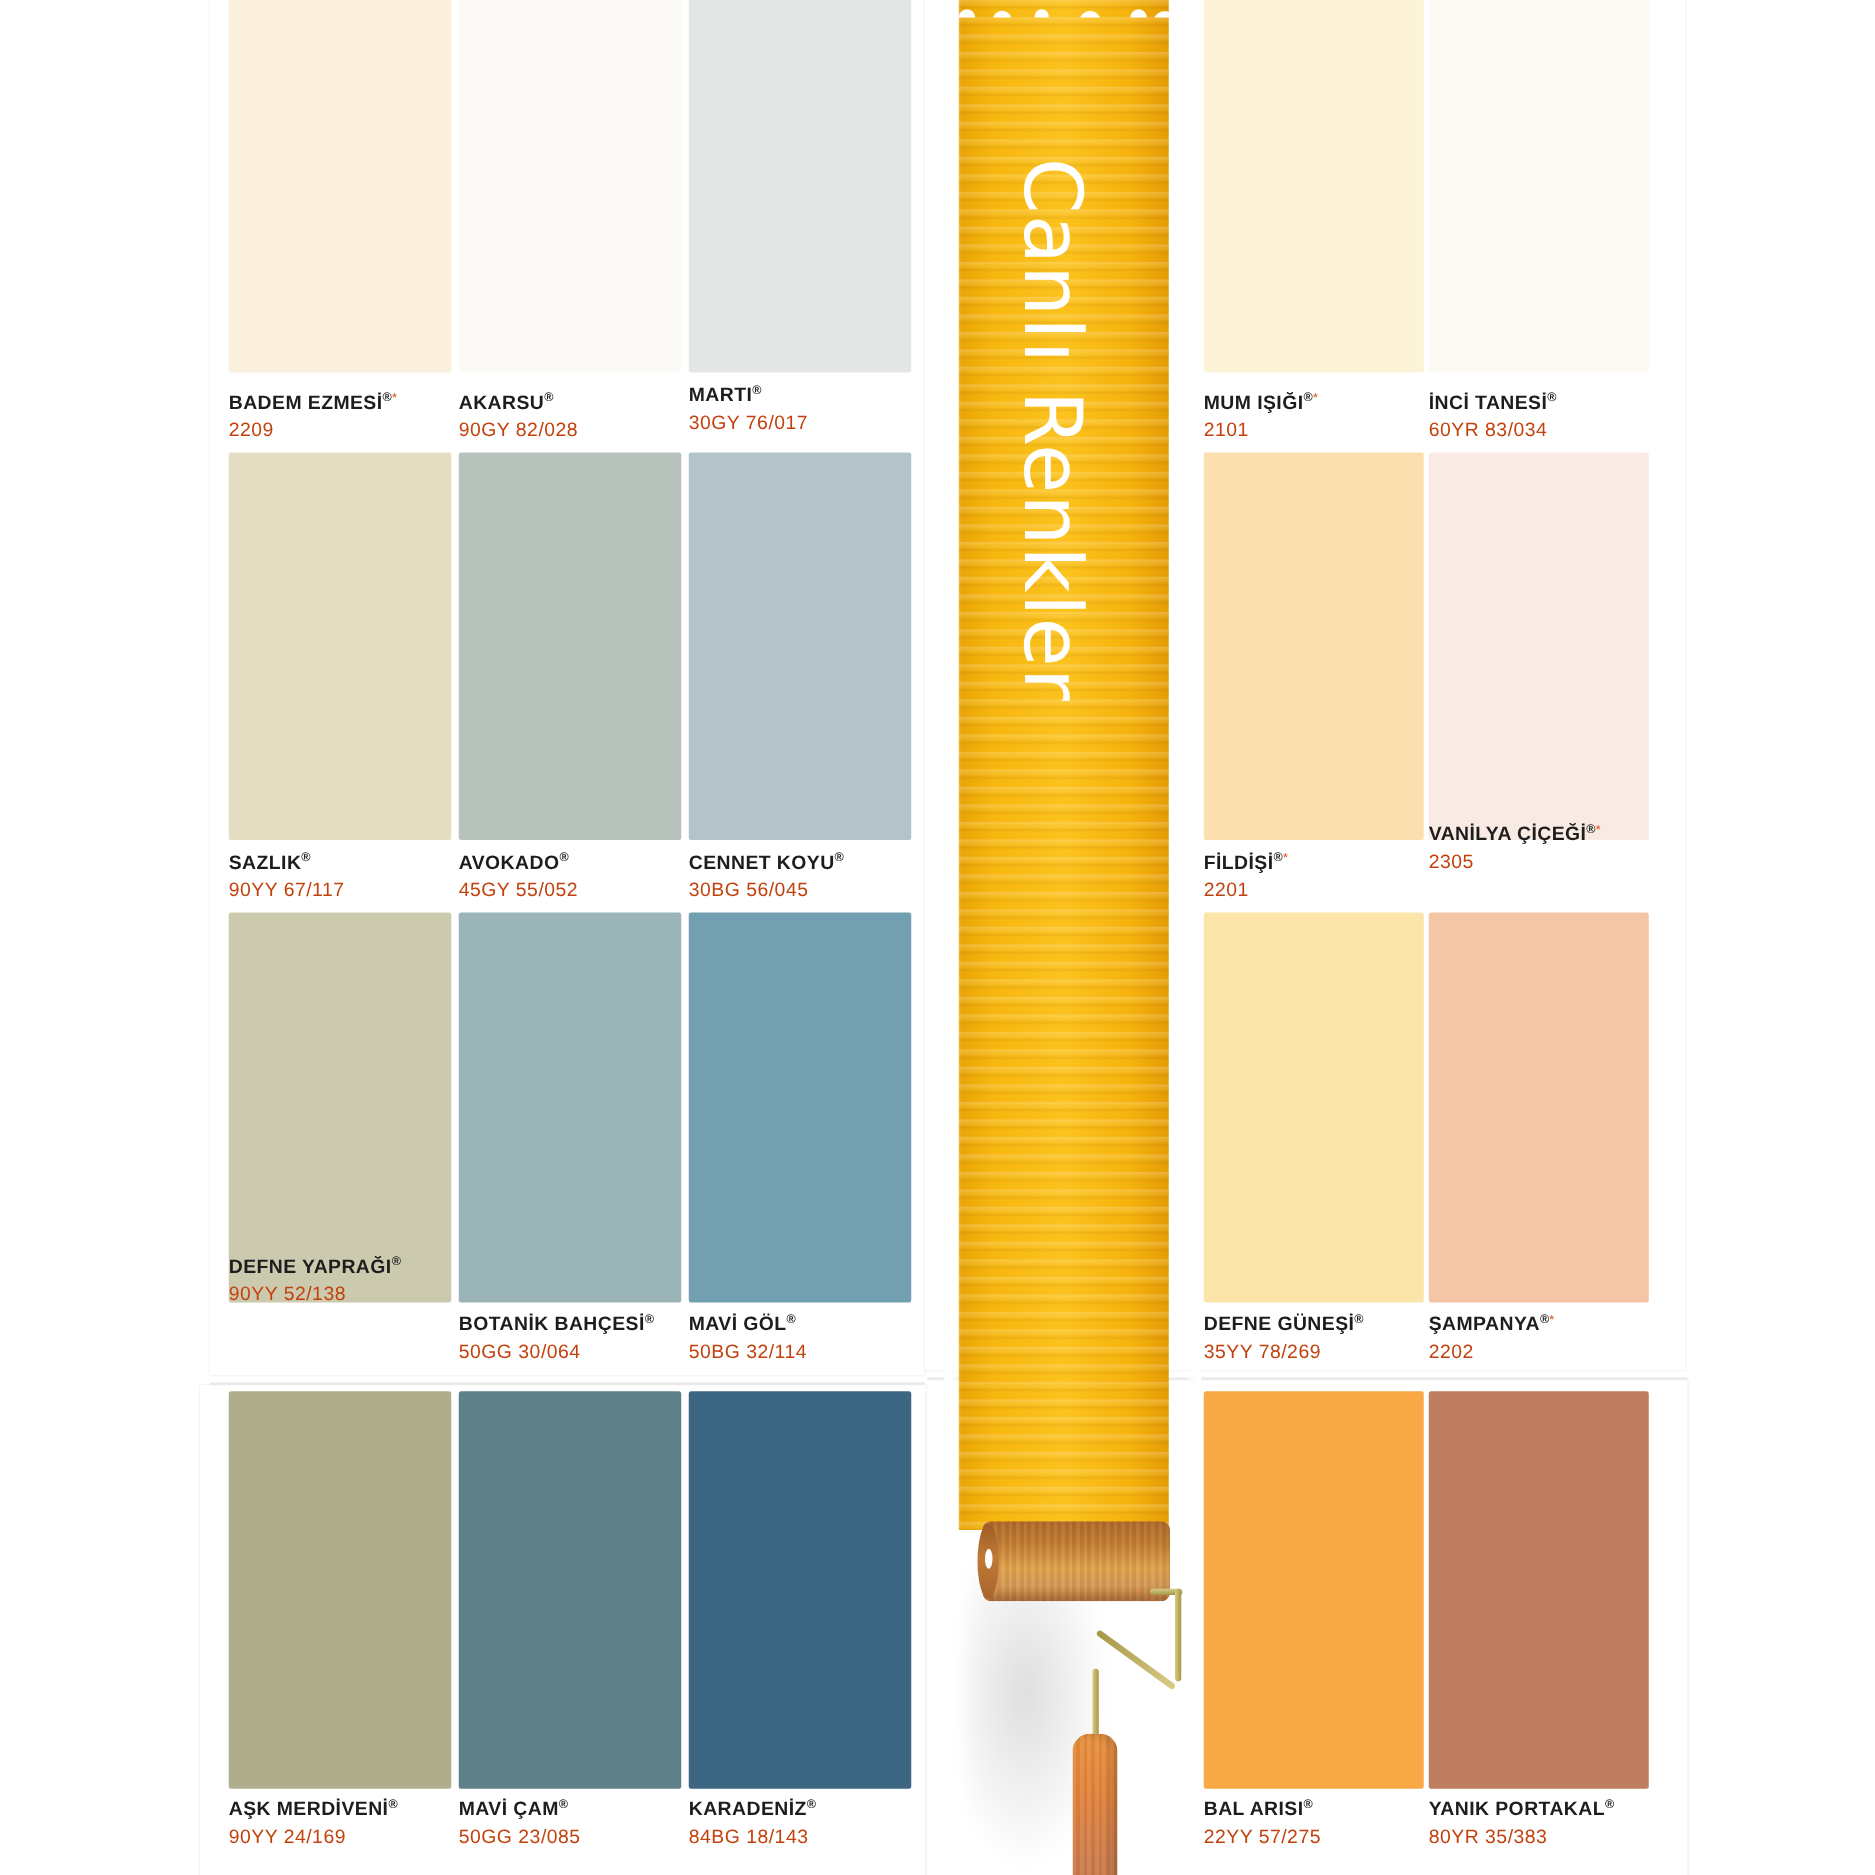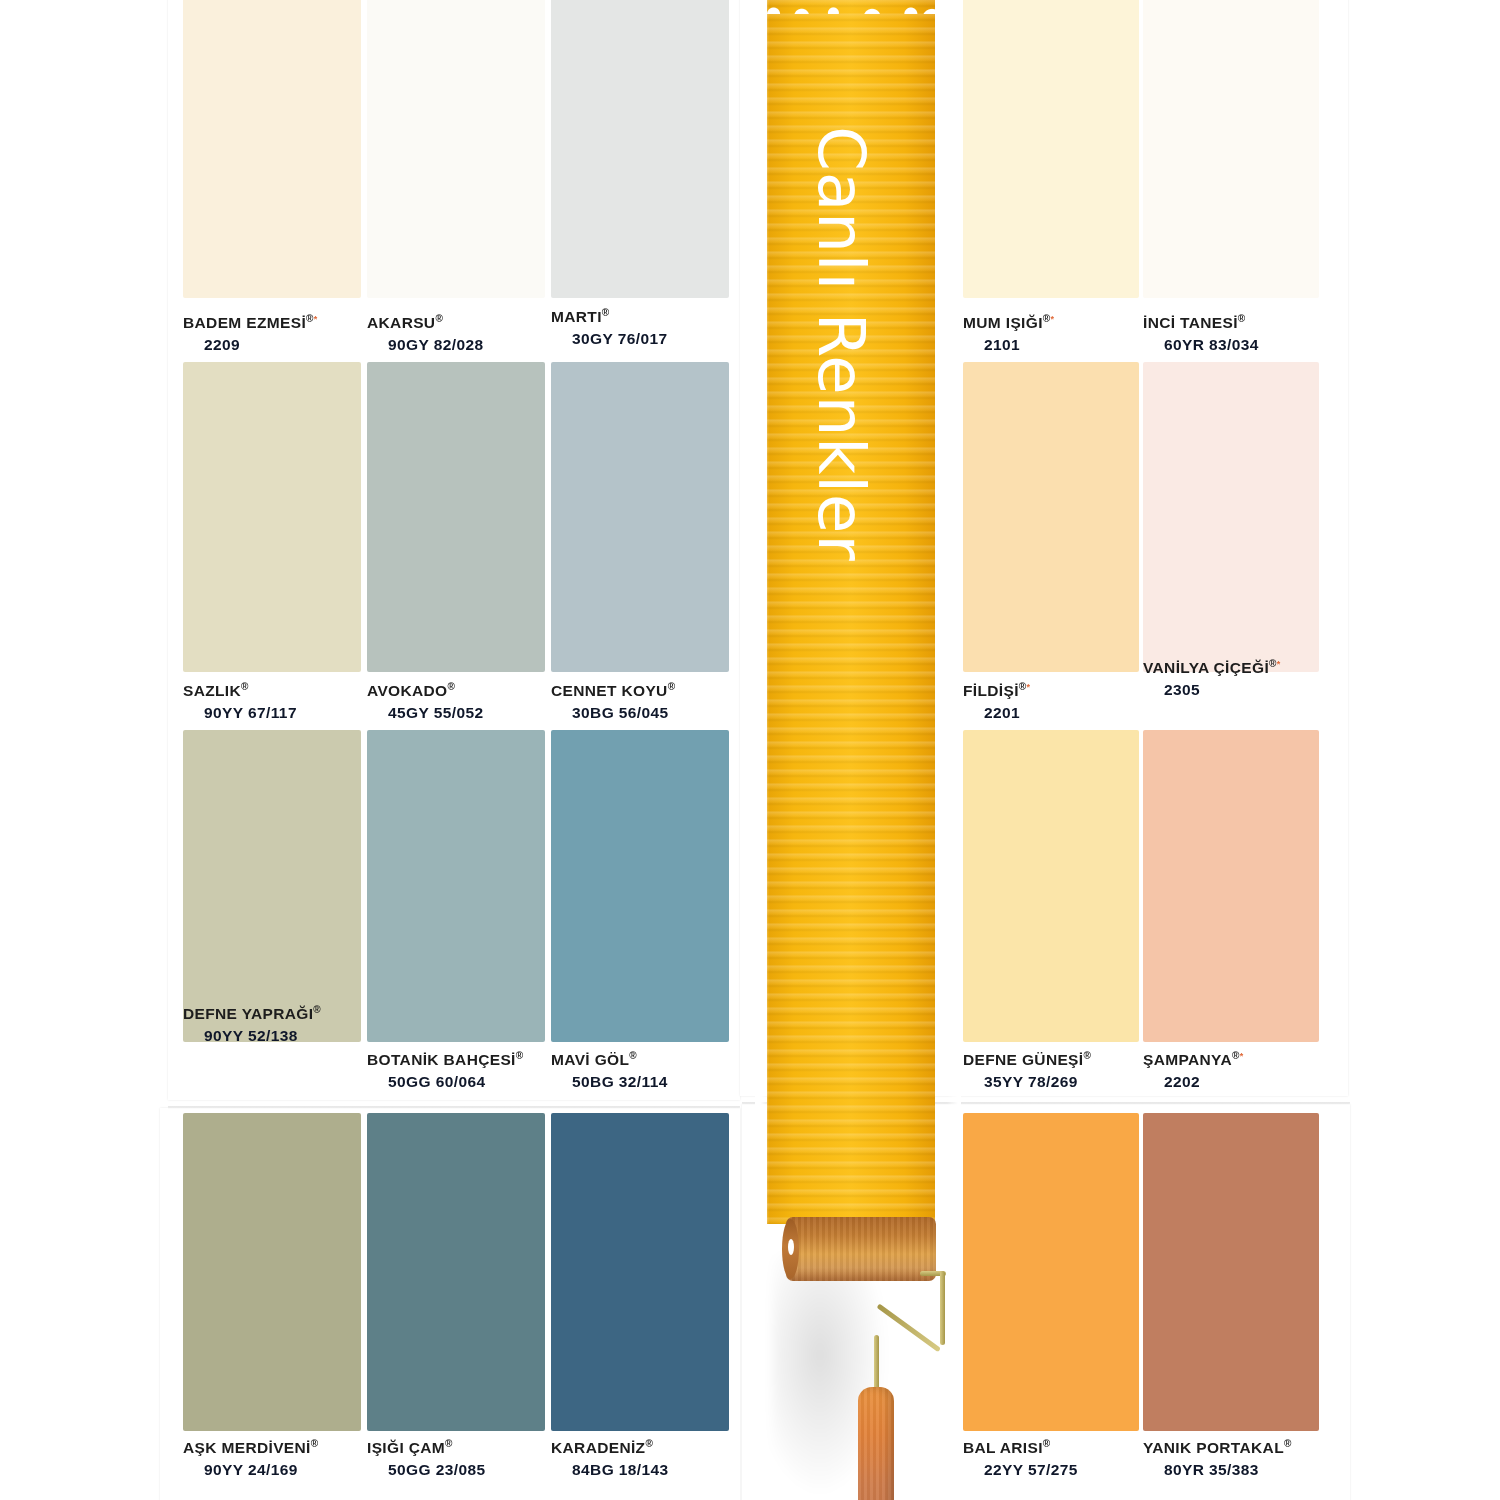--- a/index.html
+++ b/index.html
@@ -36,22 +36,22 @@
     position:absolute; left:0;
     white-space:nowrap;
   }
   .name {
     font-size:15.5px; font-weight:700; letter-spacing:0.35px;
     color:#1d1d1d; line-height:1.25;
   }
   .name .reg { font-size:10px; vertical-align:super; font-weight:700; }
   .name .star { font-size:9px; vertical-align:super; color:#e06a3a; }
   .code {
-    font-size:15.5px; font-weight:700; letter-spacing:0.4px;
-    color:#0f172a; line-height:1.35; margin-top:2px;margin-left:21px;
+    font-size:15.5px; font-weight:400; letter-spacing:0.4px;
+    color:#c2410c; line-height:1.35; margin-top:2px;
   }
 
   
   #stripe-wrap { position:absolute; left:757px; top:-6px; width:200px; height:1230px; }
   .stripe {
     position:absolute; left:10px; top:0; width:168px; height:100%;
     background:
       repeating-linear-gradient(180deg,
         rgba(255,255,255,0.00) 0px,
         rgba(255,255,255,0.00) 5px,
@@ -199,41 +199,41 @@
         <div class="swatch" title="DEFNE YAPRAĞI" style="left: 0px; top: 730px; width: 178px; height: 312px; background: rgb(203, 202, 174);"></div>
         <div class="label" style="top: 1004px;">
           <div class="name"><span>DEFNE YAPRAĞI</span><span class="reg">®</span></div>
           <div class="code">90YY 52/138</div>
         </div>
       </div>
       <div class="cell" style="left: 367px; top: 0px;">
         <div class="swatch" title="BOTANİK BAHÇESİ" style="left: 0px; top: 730px; width: 178px; height: 312px; background: rgb(154, 180, 183);"></div>
         <div class="label" style="top: 1050px;">
           <div class="name"><span>BOTANİK BAHÇESİ</span><span class="reg">®</span></div>
-          <div class="code">50GG 60/064</div>
+          <div class="code">50GG 30/064</div>
         </div>
       </div>
       <div class="cell" style="left: 551px; top: 0px;">
         <div class="swatch" title="MAVİ GÖL" style="left: 0px; top: 730px; width: 178px; height: 312px; background: rgb(114, 160, 176);"></div>
         <div class="label" style="top: 1050px;">
           <div class="name"><span>MAVİ GÖL</span><span class="reg">®</span></div>
           <div class="code">50BG 32/114</div>
         </div>
       </div>
       <div class="cell" style="left: 183px; top: 0px;">
         <div class="swatch" title="AŞK MERDİVENİ" style="left: 0px; top: 1113px; width: 178px; height: 318px; background: rgb(174, 174, 141);"></div>
         <div class="label" style="top: 1438px;">
           <div class="name"><span>AŞK MERDİVENİ</span><span class="reg">®</span></div>
           <div class="code">90YY 24/169</div>
         </div>
       </div>
       <div class="cell" style="left: 367px; top: 0px;">
         <div class="swatch" title="MAVİ ÇAM" style="left: 0px; top: 1113px; width: 178px; height: 318px; background: rgb(94, 128, 136);"></div>
         <div class="label" style="top: 1438px;">
-          <div class="name"><span>IŞIĞI ÇAM</span><span class="reg">®</span></div>
+          <div class="name"><span>MAVİ ÇAM</span><span class="reg">®</span></div>
           <div class="code">50GG 23/085</div>
         </div>
       </div>
       <div class="cell" style="left: 551px; top: 0px;">
         <div class="swatch" title="KARADENİZ" style="left: 0px; top: 1113px; width: 178px; height: 318px; background: rgb(61, 102, 131);"></div>
         <div class="label" style="top: 1438px;">
           <div class="name"><span>KARADENİZ</span><span class="reg">®</span></div>
           <div class="code">84BG 18/143</div>
         </div>
       </div>

